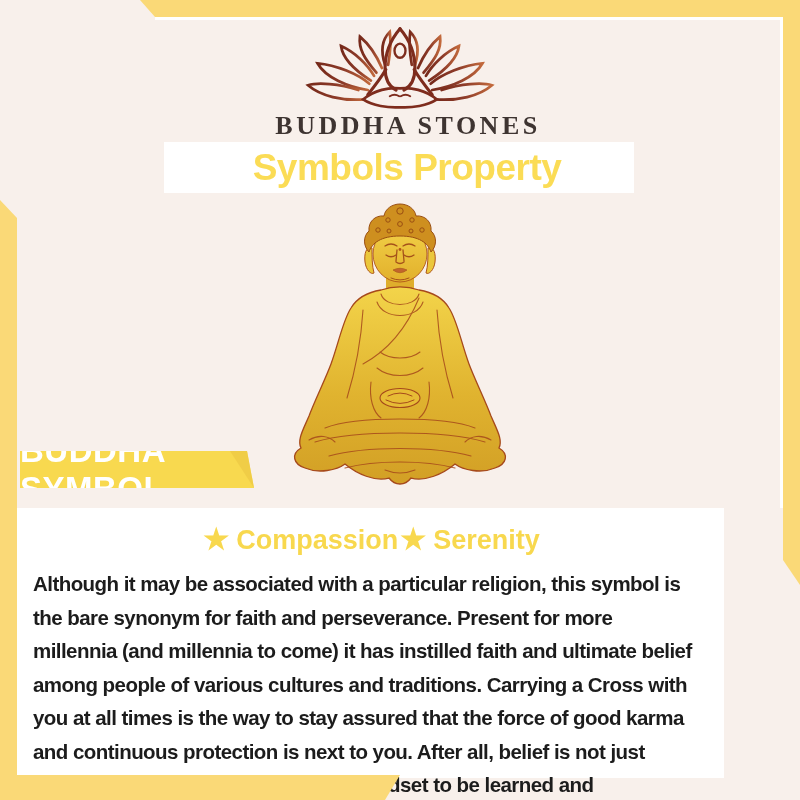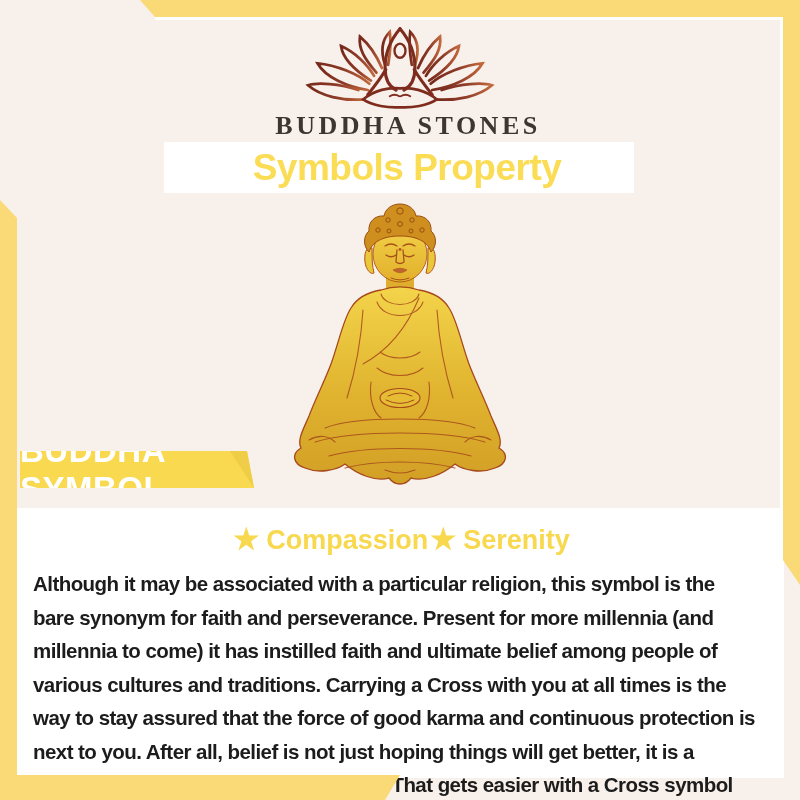--- a/index.html
+++ b/index.html
@@ -38,21 +38,21 @@
 
   
   .ribbon{position:absolute;left:20px;top:451px;width:234px;height:37px;background:#F8D94F;
     clip-path:polygon(0 0,97% 0,100% 100%,0 100%);
     display:flex;align-items:center;justify-content:center;z-index:2;}
   .ribbon .fold{position:absolute;right:0;top:0;width:24px;height:100%;background:#EDC945;
     clip-path:polygon(0 0,100% 0,100% 100%);opacity:.8;}
   .ribbon span{position:relative;font-size:33px;font-weight:700;letter-spacing:.5px;color:#FFFFFF;}
 
   
-  .content{position:absolute;left:17px;top:508px;width:767px;height:270px;background:#FFFFFF;z-index:1;}
+  .content{position:absolute;left:17px;top:508px;width:707px;height:270px;background:#FFFFFF;z-index:1;}
   .features{margin-top:13px;text-align:center;font-size:27px;font-weight:700;color:#F8D84E;
     letter-spacing:0;line-height:36px;}
   .features .star{margin:0 7px 0 2px;font-size:29px;}
   .desc{margin:9px 28px 0 16px;font-size:20.5px;line-height:33.5px;font-weight:700;
     letter-spacing:-0.55px;color:#1C1C1C;}
 </style>
 </head>
 <body>
 
 <div class="canvas">

